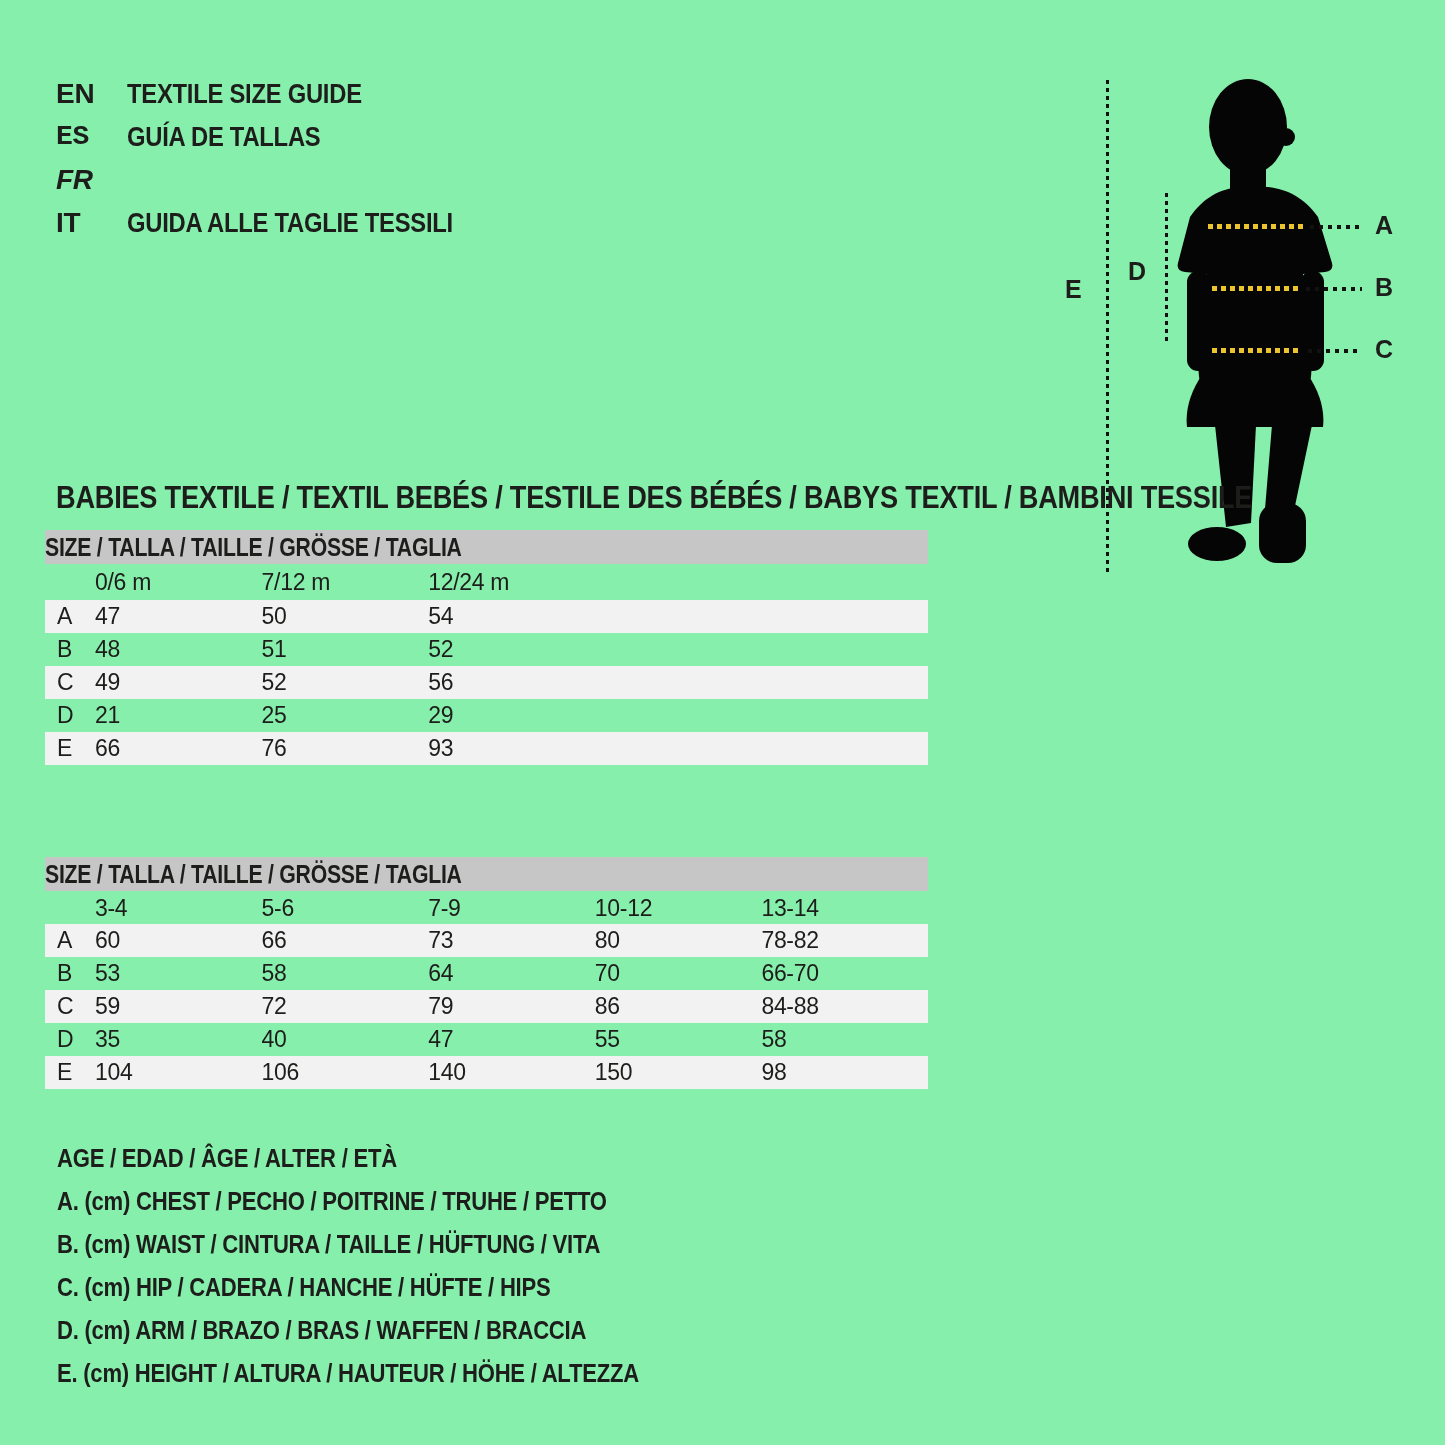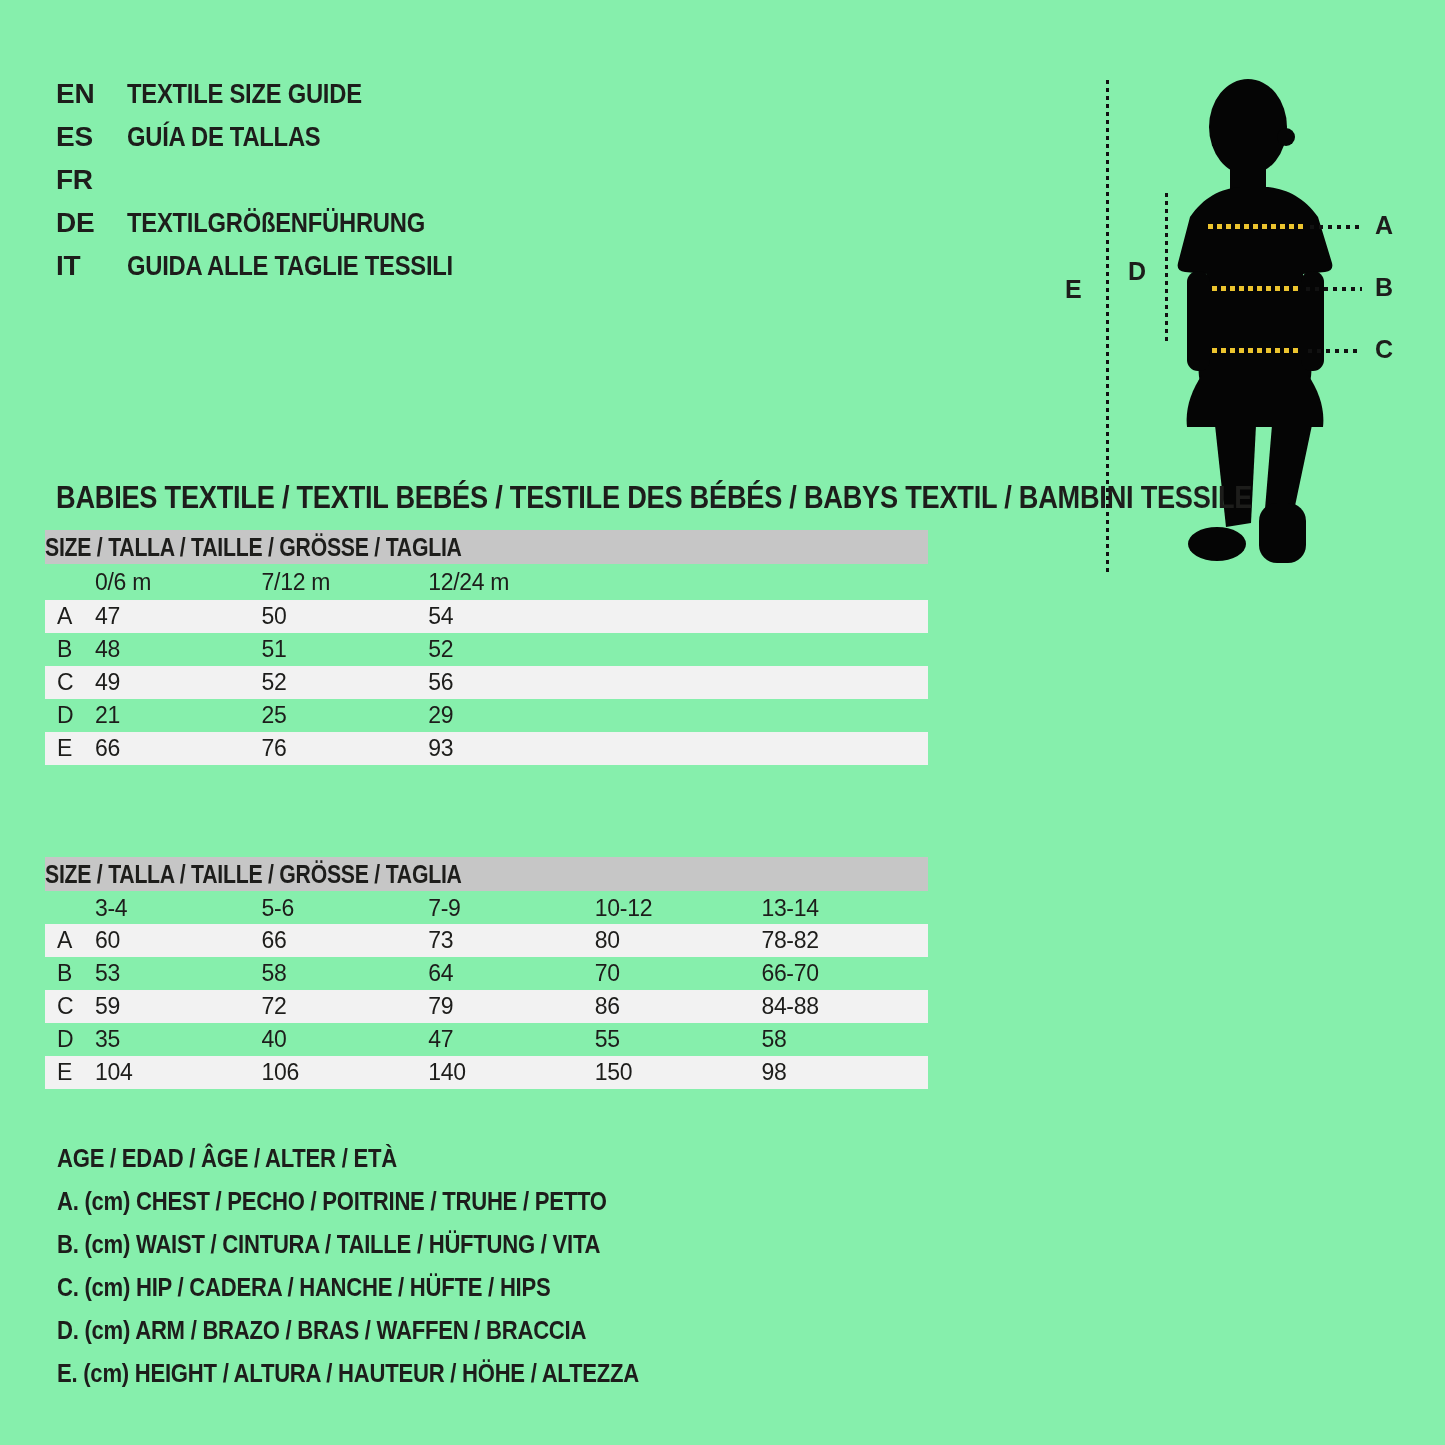--- a/index.html
+++ b/index.html
@@ -47,29 +47,25 @@
 <body>
 
 <div class="canvas">
 
   <div class="lang-block">
       <div class="lang-row">
         <div class="lang-code" style="display: inline-block;">EN</div>
         <div class="lang-title"><span class="cond">TEXTILE SIZE GUIDE</span></div>
       </div>
       <div class="lang-row">
-        <div class="lang-code" style="display: inline-block;">ES</div>
+        <div class="lang-code" style="display: inline-block; font-family: Liberation Mono, monospace;">ES</div>
         <div class="lang-title"><span class="cond">GUÍA DE TALLAS</span></div>
       </div>
       <div class="lang-row">
-        <div class="lang-code" style="display: inline-block;">FR</div>
-      </div>
-      <div class="lang-row">
-        <div class="lang-code" style="display: inline-block;">DE</div>
-        <div class="lang-title"><span class="cond">TEXTILGRÖßENFÜHRUNG</span></div>
+        <div class="lang-code" style="display: inline-block; font-style: italic;">FR</div>
       </div>
       <div class="lang-row">
         <div class="lang-code" style="display: inline-block;">IT</div>
         <div class="lang-title"><span class="cond">GUIDA ALLE TAGLIE TESSILI</span></div>
       </div>
     </div>
 
   <div class="figure">
     <div class="vline e-line"></div>
     <div class="vline d-line"></div>

